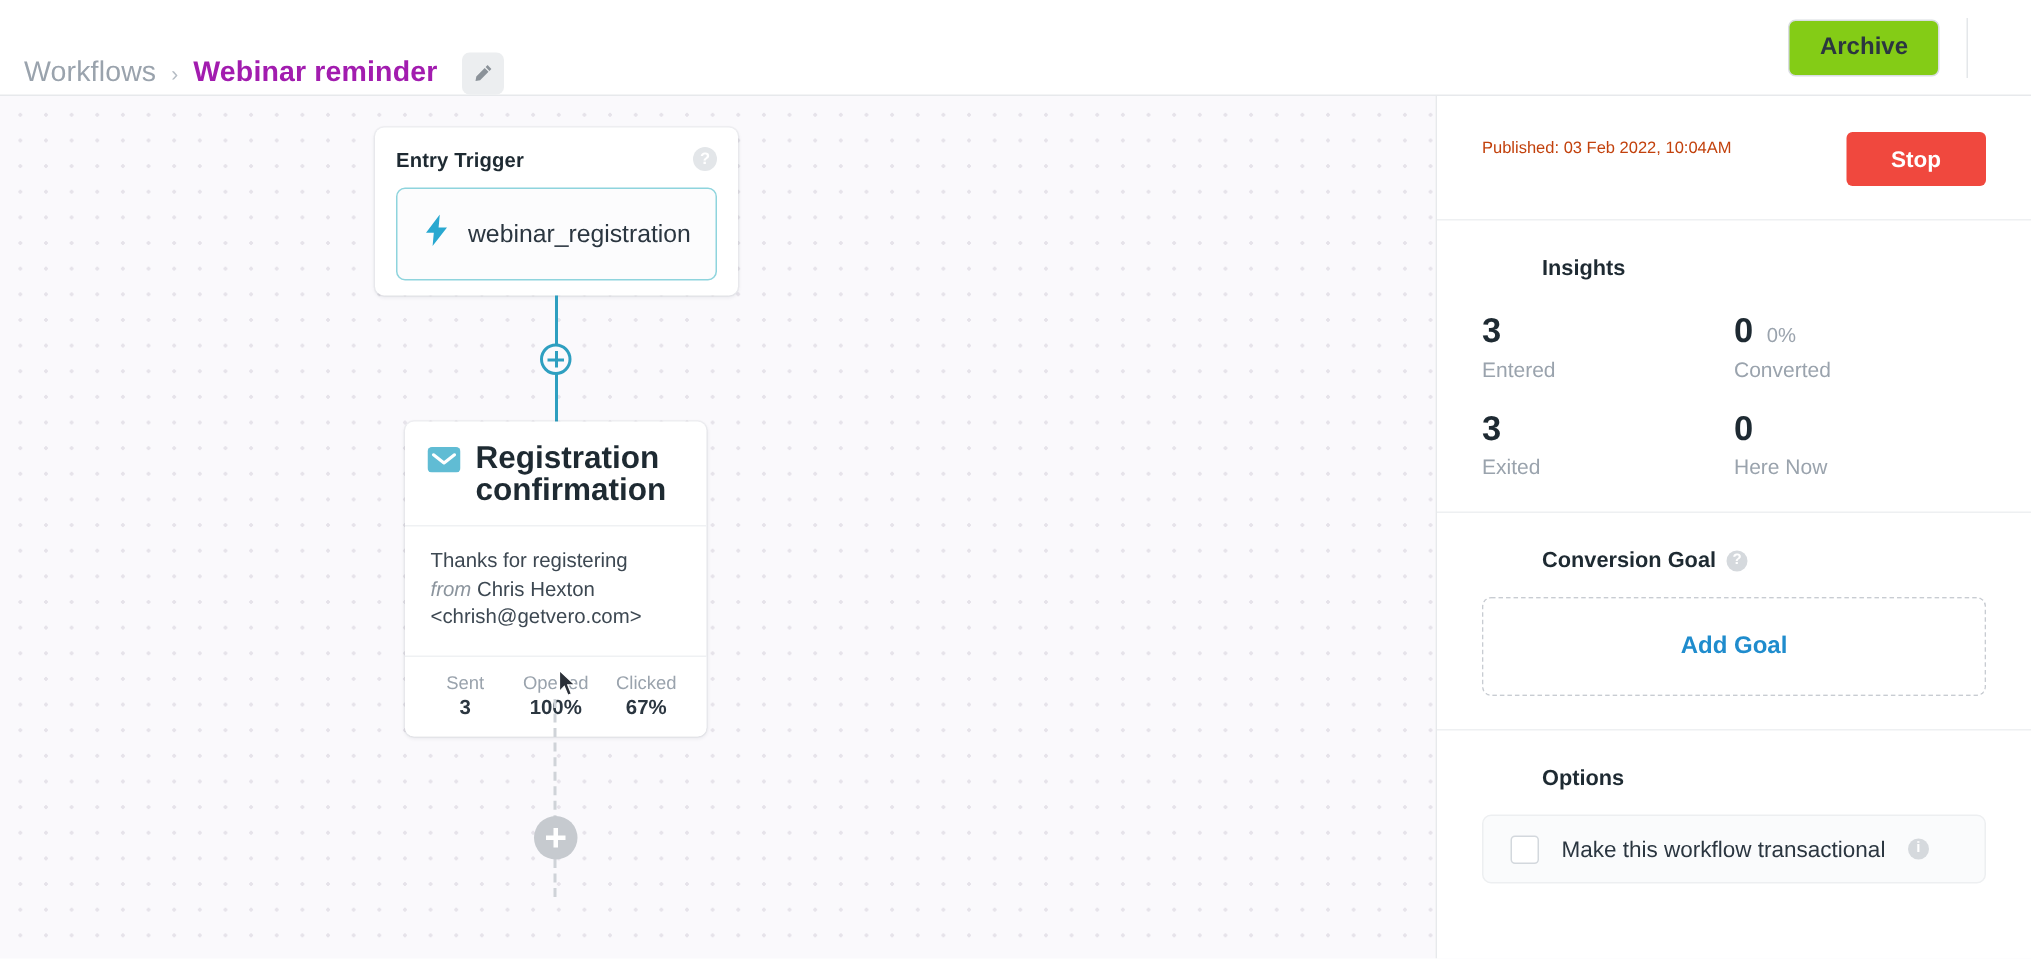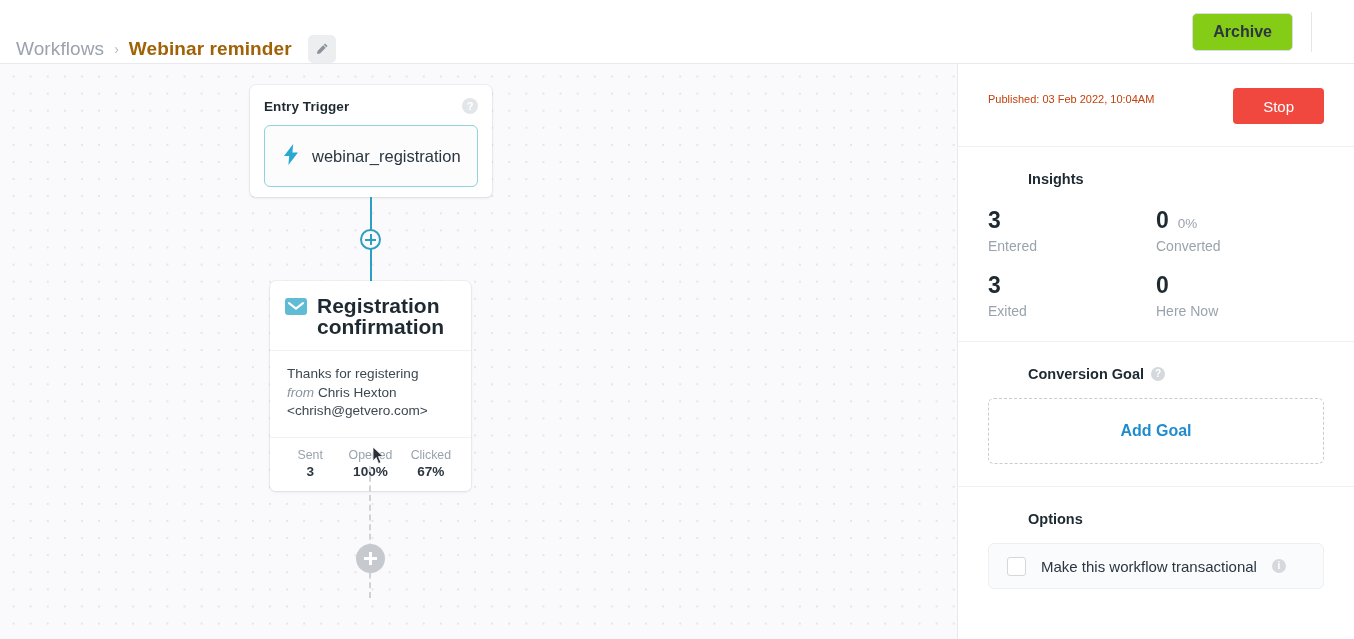--- a/index.html
+++ b/index.html
@@ -25,21 +25,21 @@
     padding: 0 24px 0 16px;
     z-index: 30;
   }
   .breadcrumb { display: flex; align-items: center; gap: 10px; }
   .crumb-link {
     font-size: 19px; color: #9aa3ad; cursor: pointer;
     letter-spacing: .1px;
   }
   .crumb-sep { font-size: 14px; color: #b6bdc5; }
   .crumb-current {
-    font-size: 19px; color: #a16207; font-weight: 700;
+    font-size: 19px; color: #a21caf; font-weight: 700;
     letter-spacing: .1px;
   }
   .pencil-btn {
     width: 28px; height: 28px; border-radius: 5px;
     background: #eceef0; border: none;
     display: flex; align-items: center; justify-content: center;
     cursor: pointer; margin-left: 6px;
   }
   .pencil-btn svg { display: block; }
 
@@ -192,21 +192,21 @@
     width: 0; height: 0;
     border-left: 11px solid #4ac14f;
     border-top: 7px solid transparent;
     border-bottom: 7px solid transparent;
   }
   .status-title { font-size: 16px; font-weight: 700; color: #1e2a32; }
   .status-sub { font-size: 11px; color: #c2410c; margin-top: 5px; }
   .btn-stop {
     height: 36px; padding: 0 30px;
     background: #f0483e; border: none; border-radius: 4px;
-    font-size: 15px; font-weight: 400; color: #ffffff;
+    font-size: 15px; font-weight: 700; color: #ffffff;
     font-family: "Liberation Sans", sans-serif;
     cursor: pointer;
   }
 
   .section-title {
     font-size: 14.5px; font-weight: 700; color: #1e2a32;
     display: flex; align-items: center; gap: 7px; margin-left: 40px;
   }
   .insights-grid {
     display: grid; grid-template-columns: 1fr 1fr;

